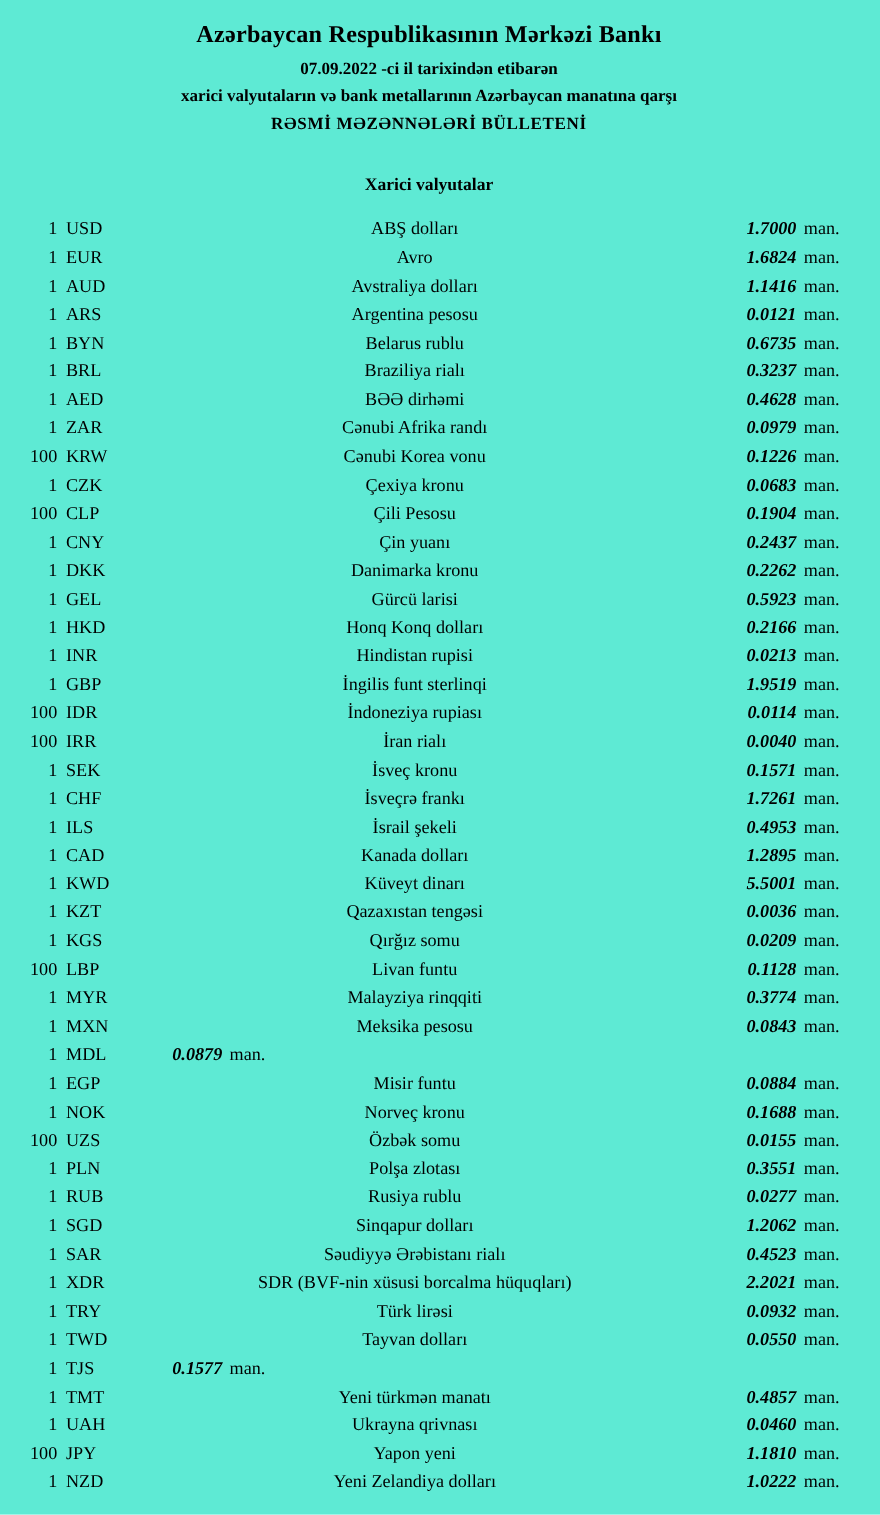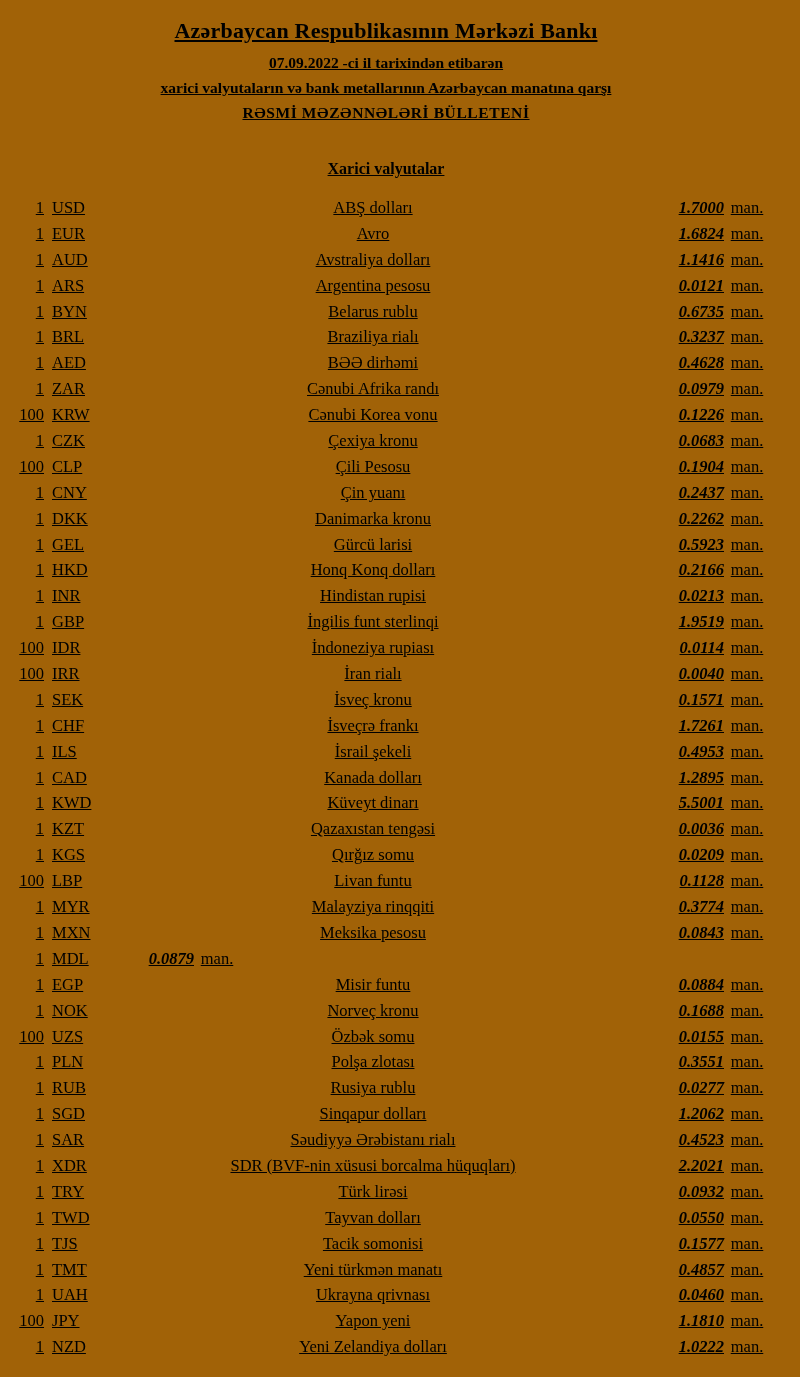--- a/index.html
+++ b/index.html
@@ -6,25 +6,24 @@
     margin: 0;
     padding: 0;
     background: #ffffff;
     color: #000000;
     font-family: "Liberation Serif", "DejaVu Serif", serif;
   }
   .page {
     position: relative;
     width: 800px;
     height: 1377px;
-    background: #a16207;
+    background: #5eead4;
     box-sizing: border-box;
-    padding: 12px 30px 6px 2px;
+    padding: 12px 30px 6px 10px;
     overflow: hidden;
-    text-decoration: underline;
   }
   header { text-align: center; }
   .bank-title {
     font-size: 22px;
     font-weight: bold;
     margin: 6px 0 10px 0;
     letter-spacing: 0.2px;
   }
   .date-line {
     font-size: 15.5px;
@@ -377,21 +376,20 @@
       <div class="row">
         <span class="qty">1</span>
         <span class="code">TWD</span>
         <span class="name">Tayvan dolları</span>
         <span class="rate">0.0550</span>
         <span class="unit">man.</span>
       </div>
       <div class="row">
         <span class="qty">1</span>
         <span class="code">TJS</span>
-        <span class="name">Tacik somonisi</span>
         <span class="rate">0.1577</span>
         <span class="unit">man.</span>
       </div>
       <div class="row">
         <span class="qty">1</span>
         <span class="code">TMT</span>
         <span class="name">Yeni türkmən manatı</span>
         <span class="rate">0.4857</span>
         <span class="unit">man.</span>
       </div>

